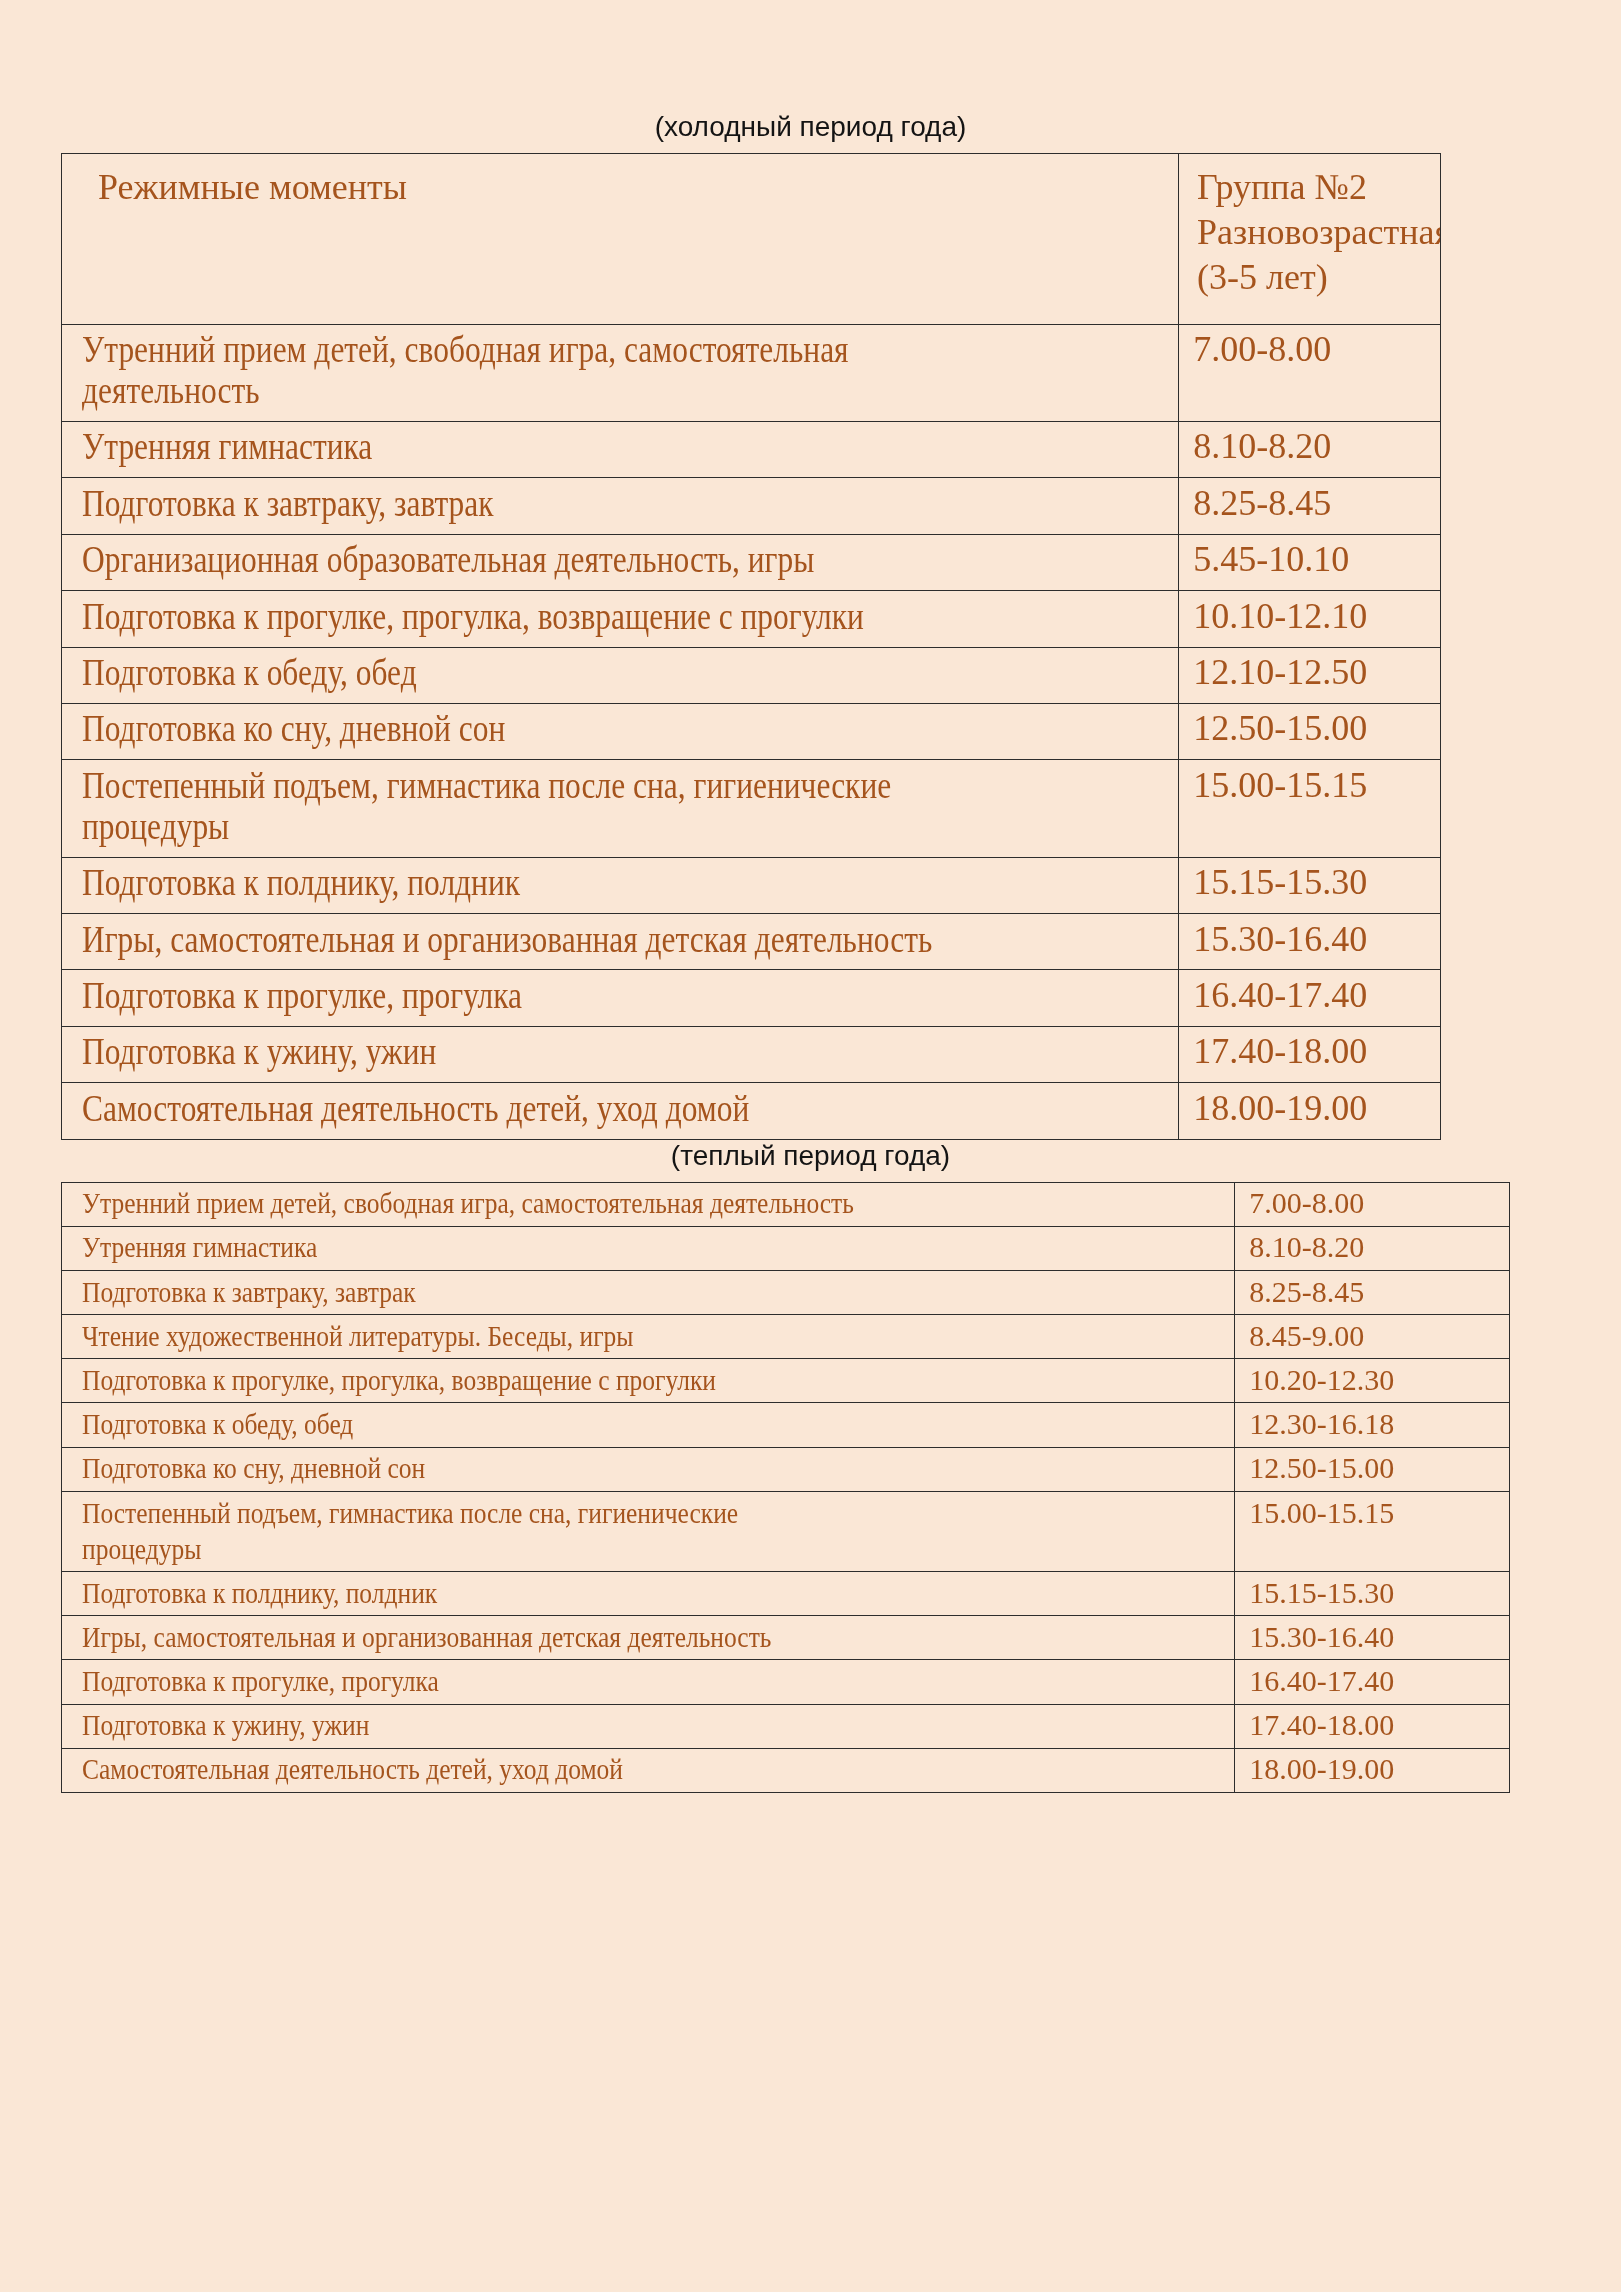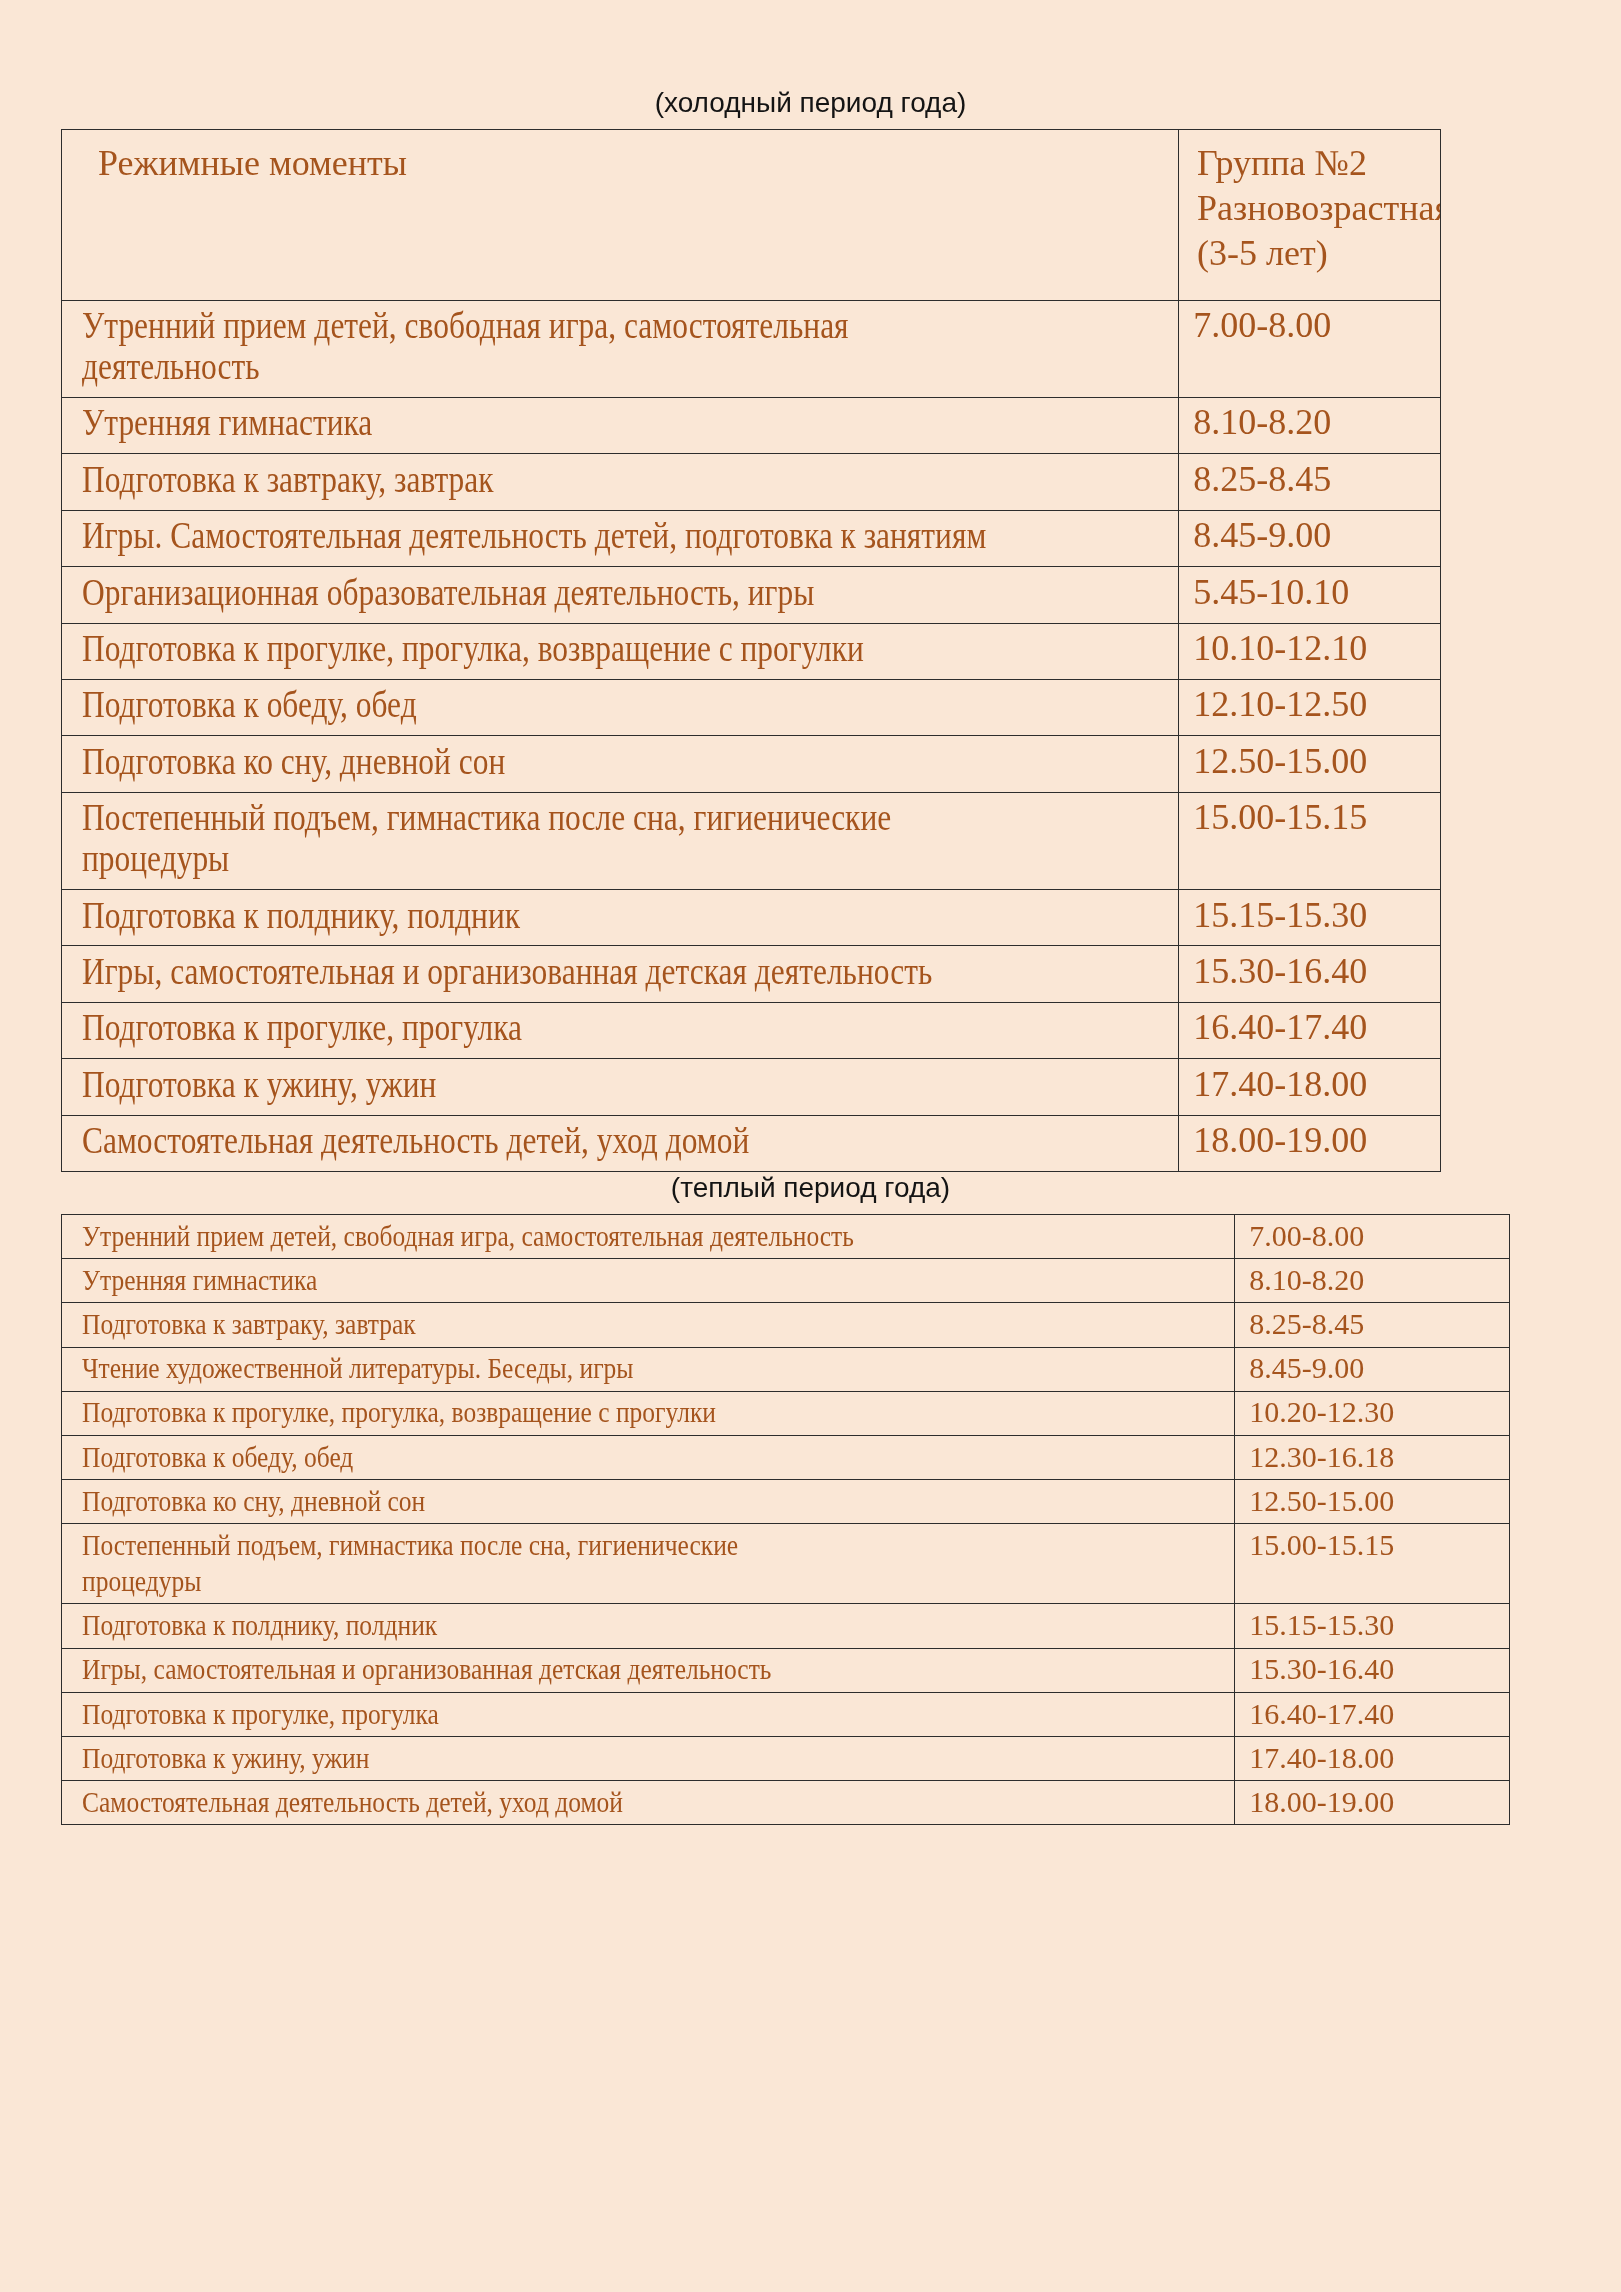--- a/index.html
+++ b/index.html
@@ -21,21 +21,21 @@
     font-family: "Liberation Serif", serif;
   }
 
   .subtitle {
     text-align: center;
     color: #141414;
     font-family: "Liberation Sans", sans-serif;
     font-size: 28px;
     line-height: 32px;
   }
-  .subtitle.cold { margin-top: 28px; }
+  .subtitle.cold { margin-top: 52px; }
   .subtitle.warm { }
 
   table {
     border-collapse: collapse;
     table-layout: fixed;
     margin-left: 61px;
     margin-top: 9.9px;
   }
   td {
     border: 1.8px solid #2d2d2d;
@@ -102,24 +102,20 @@
     </tr>
     <tr>
       <td class="act"><span class="narrow">Утренняя гимнастика</span></td>
       <td class="time">8.10-8.20</td>
     </tr>
     <tr>
       <td class="act"><span class="narrow">Подготовка к завтраку, завтрак</span></td>
       <td class="time">8.25-8.45</td>
     </tr>
     <tr>
-      <td class="act"><span class="narrow">Игры. Самостоятельная деятельность детей, подготовка к занятиям</span></td>
-      <td class="time">8.45-9.00</td>
-    </tr>
-    <tr>
       <td class="act"><span class="narrow">Организационная образовательная деятельность, игры</span></td>
       <td class="time">5.45-10.10</td>
     </tr>
     <tr>
       <td class="act"><span class="narrow">Подготовка к прогулке, прогулка, возвращение с прогулки</span></td>
       <td class="time">10.10-12.10</td>
     </tr>
     <tr>
       <td class="act"><span class="narrow">Подготовка к обеду, обед</span></td>
       <td class="time">12.10-12.50</td>

